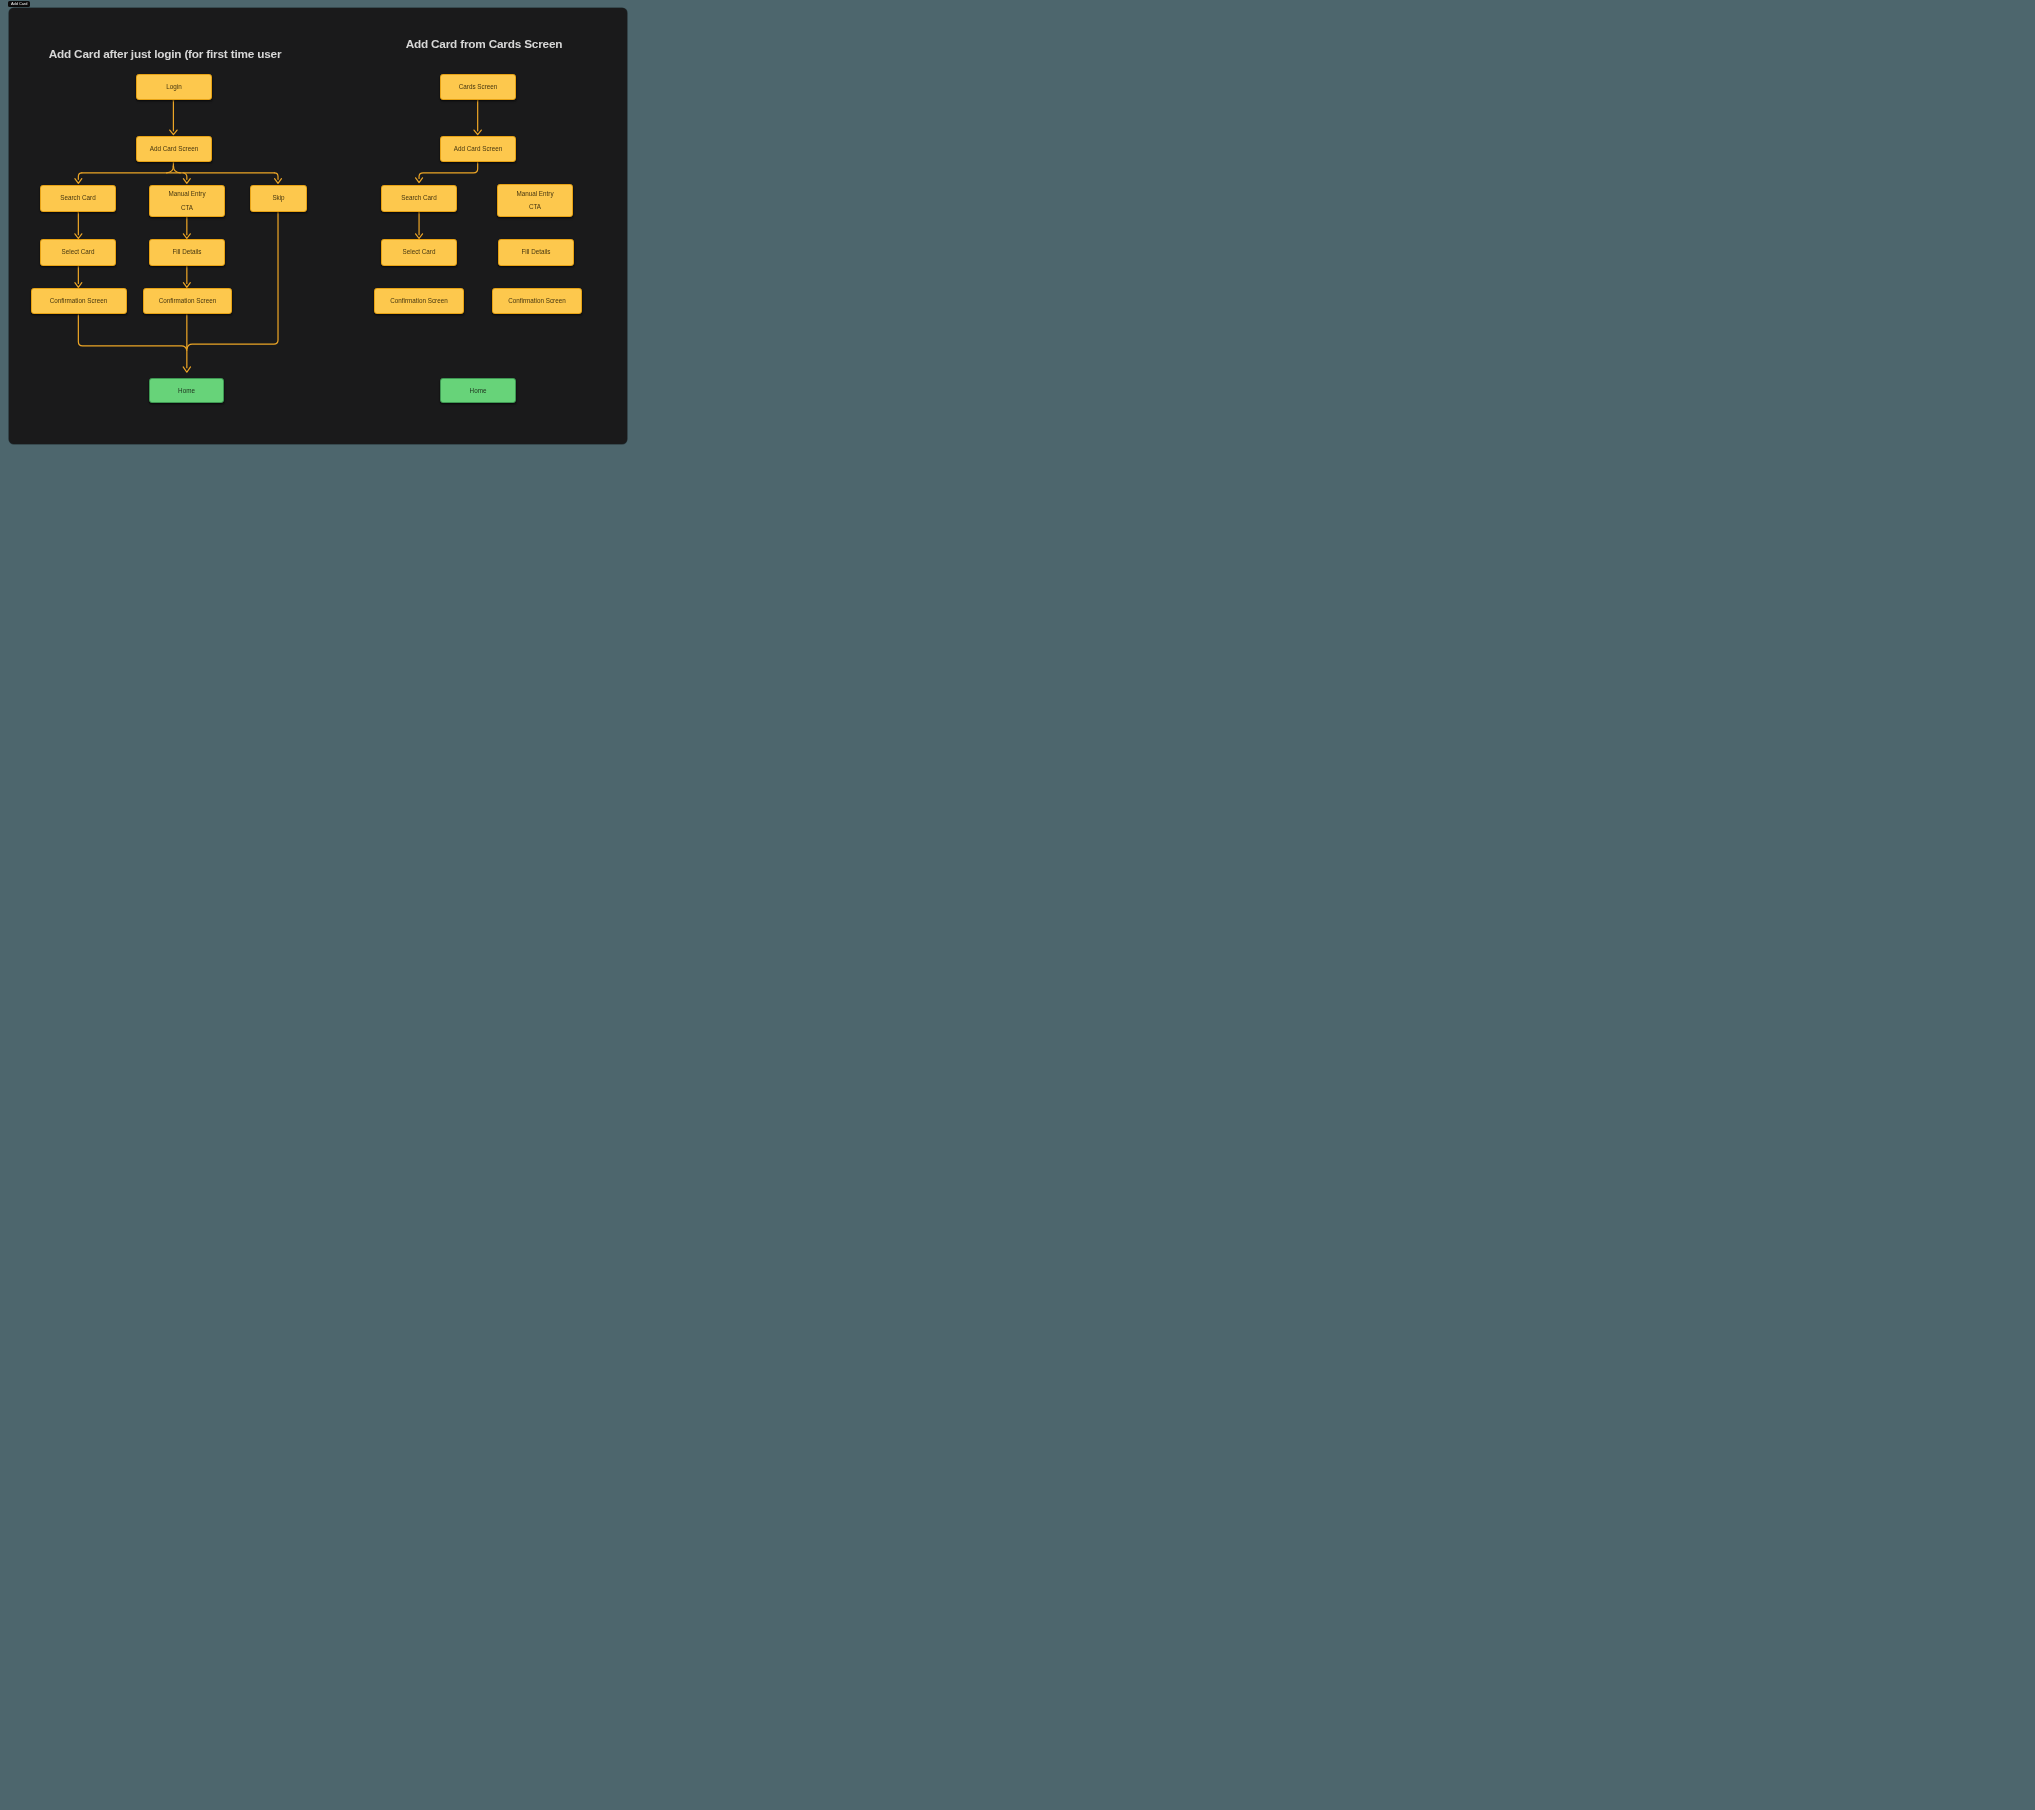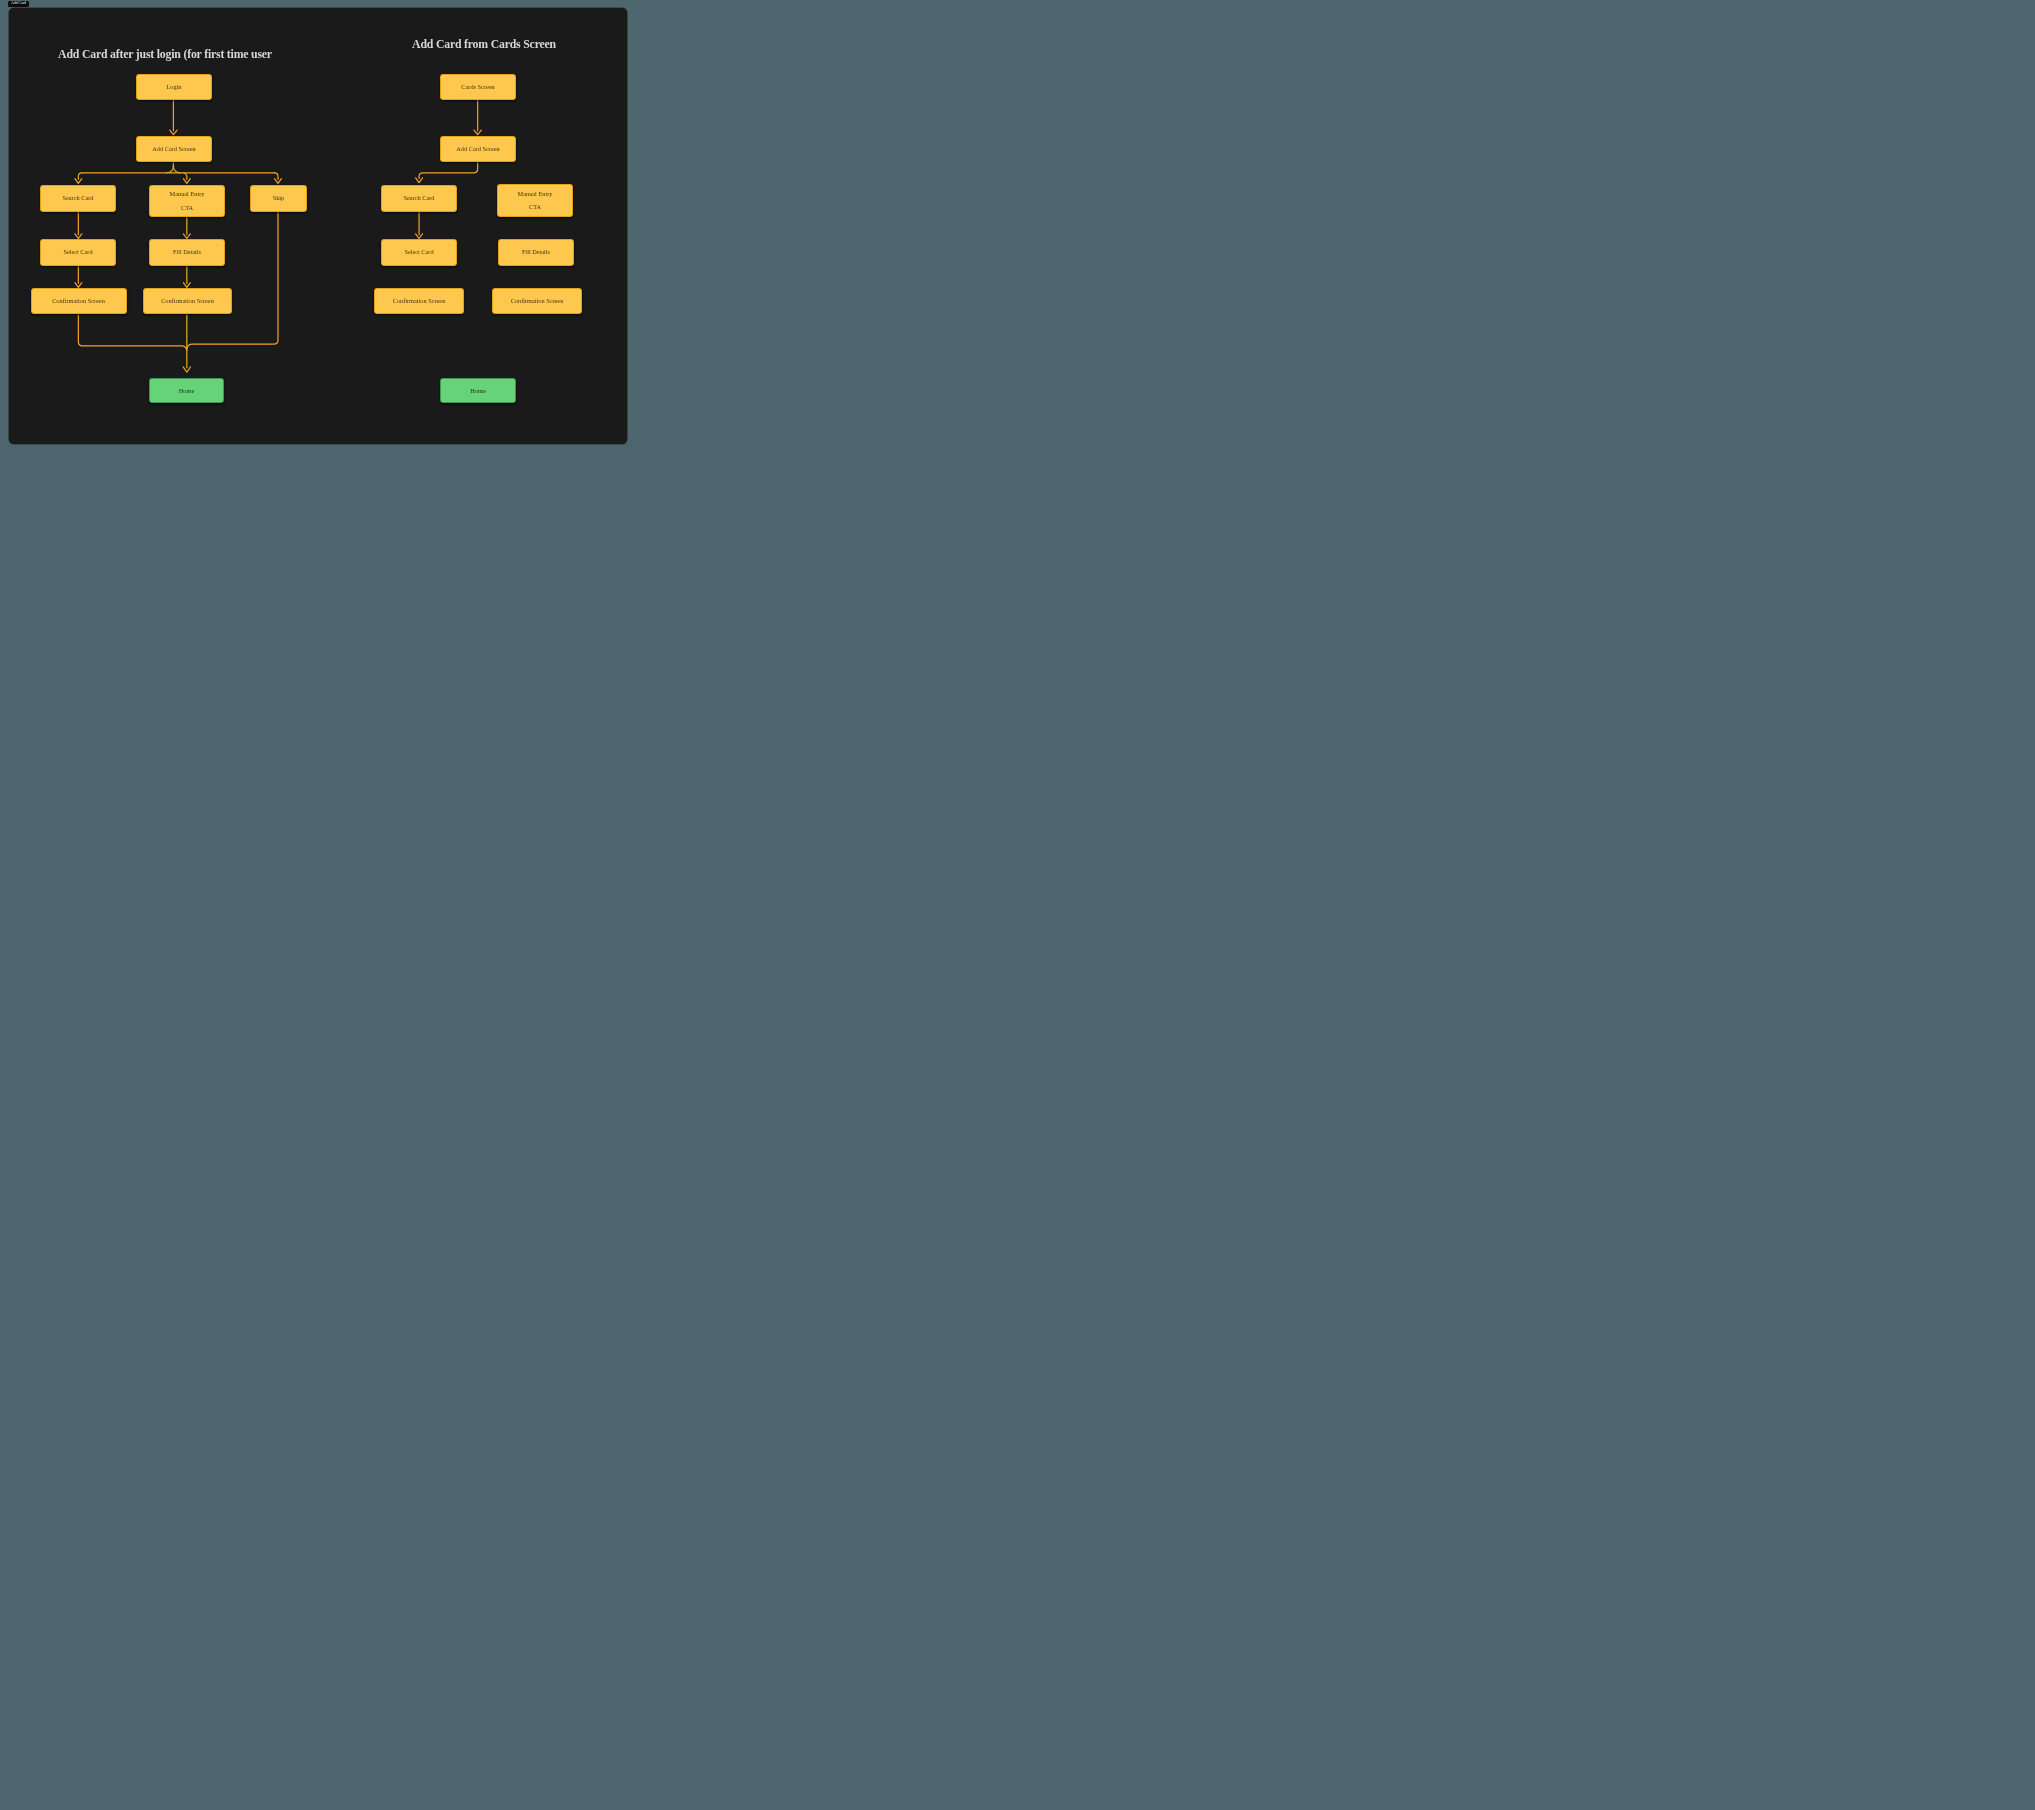--- a/index.html
+++ b/index.html
@@ -1,17 +1,17 @@
 <!DOCTYPE html>
 <html style="--outer_bg: #4d666d; --frame_bg: #1a1a1b; --node_fill: #fdc84d; --node_border: #e7a214; --node_text: #453611; --home_fill: #67d379; --home_border: #3e9853; --home_text: #1e301e; --connector: #eca526; --title_text: #d7d7d7; --tab_bg: #0c0c0c; --tab_text: #f5f5f5;font-size:6.5px"><head>
 <meta charset="utf-8">
 <style>
   html,body{margin:0;padding:0;background:#4d666d;}
   .stage{position:relative;width:635px;height:453px;overflow:hidden;
-         background:var(--outer_bg,#4d666d);font-family:Liberation Serif, serif;}
+         background:var(--outer_bg,#4d666d);font-family:Liberation Sans, sans-serif;}
   .frame-tab{position:absolute;left:8.1px;top:1.2px;background:var(--tab_bg,#0c0c0c);
          color:var(--tab_text,#f5f5f5);font-size:3.9px;line-height:1;padding:1px 2.8px;
          border-radius:1.6px;font-weight:400;}
   .frame{position:absolute;left:8.5px;top:8.1px;width:618px;height:436px;
          background:var(--frame_bg,#1a1a1b);border-radius:4.9px;
          box-shadow:0 0 0 0.6px rgba(0,0,0,0.55);}
   .flow-title{position:absolute;transform:translateX(-50%);white-space:nowrap;
          color:var(--title_text,#d7d7d7);font-weight:700;font-size:11.8px;
          letter-spacing:-0.2px;}
   #title-left{left:165px;top:47px;}

